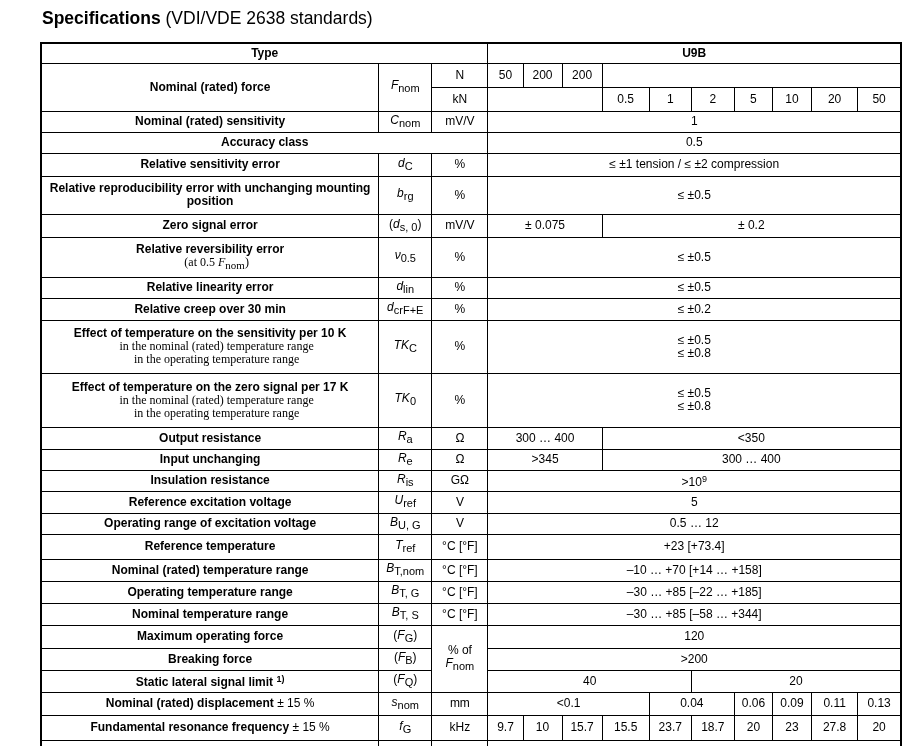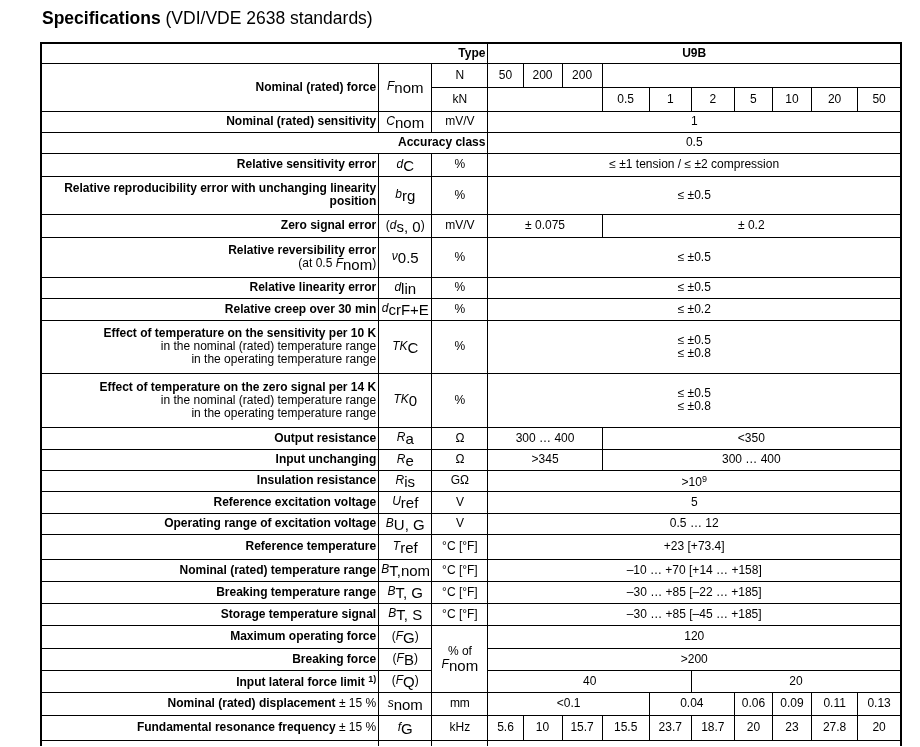--- a/index.html
+++ b/index.html
@@ -5,29 +5,29 @@
   html,body{margin:0;padding:0;background:#fff;}
   #page{position:relative;width:920px;height:747px;background:#ffffff;overflow:hidden;
         font-family:"Liberation Sans",sans-serif;color:#000;}
   #doc-title{position:absolute;left:42px;top:7px;font-size:17.5px;line-height:22px;white-space:pre;}
   #doc-title .t-main{font-weight:700;margin-top:29px;}
   #spec-table{position:absolute;left:40px;top:42px;width:862px;border-collapse:collapse;
               table-layout:fixed;background:#fff;border:2px solid #000;border-bottom:none;
               font-size:12px;line-height:13px;}
   #spec-table td{border:1px solid #000;overflow:hidden;padding:1px 2px;vertical-align:middle;}
   #spec-table tr:last-child td{border-bottom:none;}
-  td.c-name{text-align:right;padding:2px 4px 2px 6px;}
+  td.c-name{text-align:center;padding:2px 4px 2px 6px;}
   td.c-sym,td.c-unit,td.c-val{text-align:center;}
   td.vtop{vertical-align:top;padding-top:5px;margin-left:24px;}
   .ln{display:block;}
-  .ln.ind{padding-left:13px;}
+  .ln.ind{padding-left:13px;font-family:Liberation Serif, serif;}
   .sg-r{font-weight:400;}
   .sg-b{font-weight:700;}
   .sg-i{font-style:italic;}
-  .sg-sub{font-size:15px;vertical-align:-2.5px;}
+  .sg-sub{font-size:11px;vertical-align:-2.5px;}
   .sg-sup{font-size:9px;vertical-align:4px;}
   .sg-bsup{font-size:9px;vertical-align:4px;font-weight:700;}
   
   #spec-tbody tr:nth-child(1){height:20px}  #spec-tbody tr:nth-child(2){height:24px}
   #spec-tbody tr:nth-child(3){height:24px}  #spec-tbody tr:nth-child(4){height:21px}
   #spec-tbody tr:nth-child(5){height:21px}  #spec-tbody tr:nth-child(6){height:23px}
   #spec-tbody tr:nth-child(7){height:38px}  #spec-tbody tr:nth-child(8){height:23px}
   #spec-tbody tr:nth-child(9){height:40px}  #spec-tbody tr:nth-child(10){height:21px}
   #spec-tbody tr:nth-child(11){height:22px} #spec-tbody tr:nth-child(12){height:53px}
   #spec-tbody tr:nth-child(13){height:54px} #spec-tbody tr:nth-child(14){height:22px}
@@ -143,21 +143,21 @@
           <td class="c-sym"><span class="sg-i">d</span><span class="sg-sub">C</span></td>
           <td class="c-unit">
             <div class="ln"><span class="sg-r">%</span></div>
           </td>
           <td class="c-val" colspan="10">
             <div class="ln"><span class="sg-r">≤ ±1 tension / ≤ ±2 compression</span></div>
           </td>
         </tr>
         <tr>
           <td class="c-name">
-            <div class="ln"><span class="sg-b">Relative reproducibility error with unchanging linearity position</span></div>
+            <div class="ln"><span class="sg-b">Relative reproducibility error with unchanging mounting position</span></div>
           </td>
           <td class="c-sym"><span class="sg-i">b</span><span class="sg-sub">rg</span></td>
           <td class="c-unit">
             <div class="ln"><span class="sg-r">%</span></div>
           </td>
           <td class="c-val" colspan="10">
             <div class="ln"><span class="sg-r">≤ ±0.5</span></div>
           </td>
         </tr>
         <tr>
@@ -222,21 +222,21 @@
           <td class="c-unit">
             <div class="ln"><span class="sg-r">%</span></div>
           </td>
           <td class="c-val" colspan="10">
             <div class="ln"><span class="sg-r">≤ ±0.5</span></div>
             <div class="ln"><span class="sg-r">≤ ±0.8</span></div>
           </td>
         </tr>
         <tr>
           <td class="c-name">
-            <div class="ln"><span class="sg-b">Effect of temperature on the zero signal per 14 K</span></div>
+            <div class="ln"><span class="sg-b">Effect of temperature on the zero signal per 17 K</span></div>
             <div class="ln ind"><span class="sg-r">in the nominal (rated) temperature range</span></div>
             <div class="ln ind"><span class="sg-r">in the operating temperature range</span></div>
           </td>
           <td class="c-sym"><span class="sg-i">TK</span><span class="sg-sub">0</span></td>
           <td class="c-unit">
             <div class="ln"><span class="sg-r">%</span></div>
           </td>
           <td class="c-val" colspan="10">
             <div class="ln"><span class="sg-r">≤ ±0.5</span></div>
             <div class="ln"><span class="sg-r">≤ ±0.8</span></div>
@@ -327,40 +327,40 @@
           <td class="c-sym"><span class="sg-i">B</span><span class="sg-sub">T,nom</span></td>
           <td class="c-unit">
             <div class="ln"><span class="sg-r">°C [°F]</span></div>
           </td>
           <td class="c-val" colspan="10">
             <div class="ln"><span class="sg-r">–10 … +70 [+14 … +158]</span></div>
           </td>
         </tr>
         <tr>
           <td class="c-name">
-            <div class="ln"><span class="sg-b">Breaking temperature range</span></div>
+            <div class="ln"><span class="sg-b">Operating temperature range</span></div>
           </td>
           <td class="c-sym"><span class="sg-i">B</span><span class="sg-sub">T, G</span></td>
           <td class="c-unit">
             <div class="ln"><span class="sg-r">°C [°F]</span></div>
           </td>
           <td class="c-val" colspan="10">
             <div class="ln"><span class="sg-r">–30 … +85 [–22 … +185]</span></div>
           </td>
         </tr>
         <tr>
           <td class="c-name">
-            <div class="ln"><span class="sg-b">Storage temperature signal</span></div>
+            <div class="ln"><span class="sg-b">Nominal temperature range</span></div>
           </td>
           <td class="c-sym"><span class="sg-i">B</span><span class="sg-sub">T, S</span></td>
           <td class="c-unit">
             <div class="ln"><span class="sg-r">°C [°F]</span></div>
           </td>
           <td class="c-val" colspan="10">
-            <div class="ln"><span class="sg-r">–30 … +85 [–45 … +185]</span></div>
+            <div class="ln"><span class="sg-r">–30 … +85 [–58 … +344]</span></div>
           </td>
         </tr>
         <tr>
           <td class="c-name">
             <div class="ln"><span class="sg-b">Maximum operating force</span></div>
           </td>
           <td class="c-sym"><span class="sg-r">(</span><span class="sg-i">F</span><span class="sg-sub">G</span><span class="sg-r">)</span></td>
           <td class="c-unit" rowspan="3">
             <div class="ln"><span class="sg-r">% of</span></div>
             <div class="ln"><span class="sg-i">F</span><span class="sg-sub">nom</span></div>
@@ -373,21 +373,21 @@
           <td class="c-name">
             <div class="ln"><span class="sg-b">Breaking force</span></div>
           </td>
           <td class="c-sym"><span class="sg-r">(</span><span class="sg-i">F</span><span class="sg-sub">B</span><span class="sg-r">)</span></td>
           <td class="c-val" colspan="10">
             <div class="ln"><span class="sg-r">&gt;200</span></div>
           </td>
         </tr>
         <tr>
           <td class="c-name">
-            <div class="ln"><span class="sg-b">Input lateral force limit </span><span class="sg-bsup">1)</span></div>
+            <div class="ln"><span class="sg-b">Static lateral signal limit </span><span class="sg-bsup">1)</span></div>
           </td>
           <td class="c-sym"><span class="sg-r">(</span><span class="sg-i">F</span><span class="sg-sub">Q</span><span class="sg-r">)</span></td>
           <td class="c-val" colspan="5">
             <div class="ln"><span class="sg-r">40</span></div>
           </td>
           <td class="c-val" colspan="5">
             <div class="ln"><span class="sg-r">20</span></div>
           </td>
         </tr>
         <tr>
@@ -419,21 +419,21 @@
         </tr>
         <tr>
           <td class="c-name">
             <div class="ln"><span class="sg-b">Fundamental resonance frequency </span><span class="sg-r">± 15 %</span></div>
           </td>
           <td class="c-sym"><span class="sg-i">f</span><span class="sg-sub">G</span></td>
           <td class="c-unit">
             <div class="ln"><span class="sg-r">kHz</span></div>
           </td>
           <td class="c-val" colspan="1">
-            <div class="ln"><span class="sg-r">5.6</span></div>
+            <div class="ln"><span class="sg-r">9.7</span></div>
           </td>
           <td class="c-val" colspan="1">
             <div class="ln"><span class="sg-r">10</span></div>
           </td>
           <td class="c-val" colspan="1">
             <div class="ln"><span class="sg-r">15.7</span></div>
           </td>
           <td class="c-val" colspan="1">
             <div class="ln"><span class="sg-r">15.5</span></div>
           </td>

